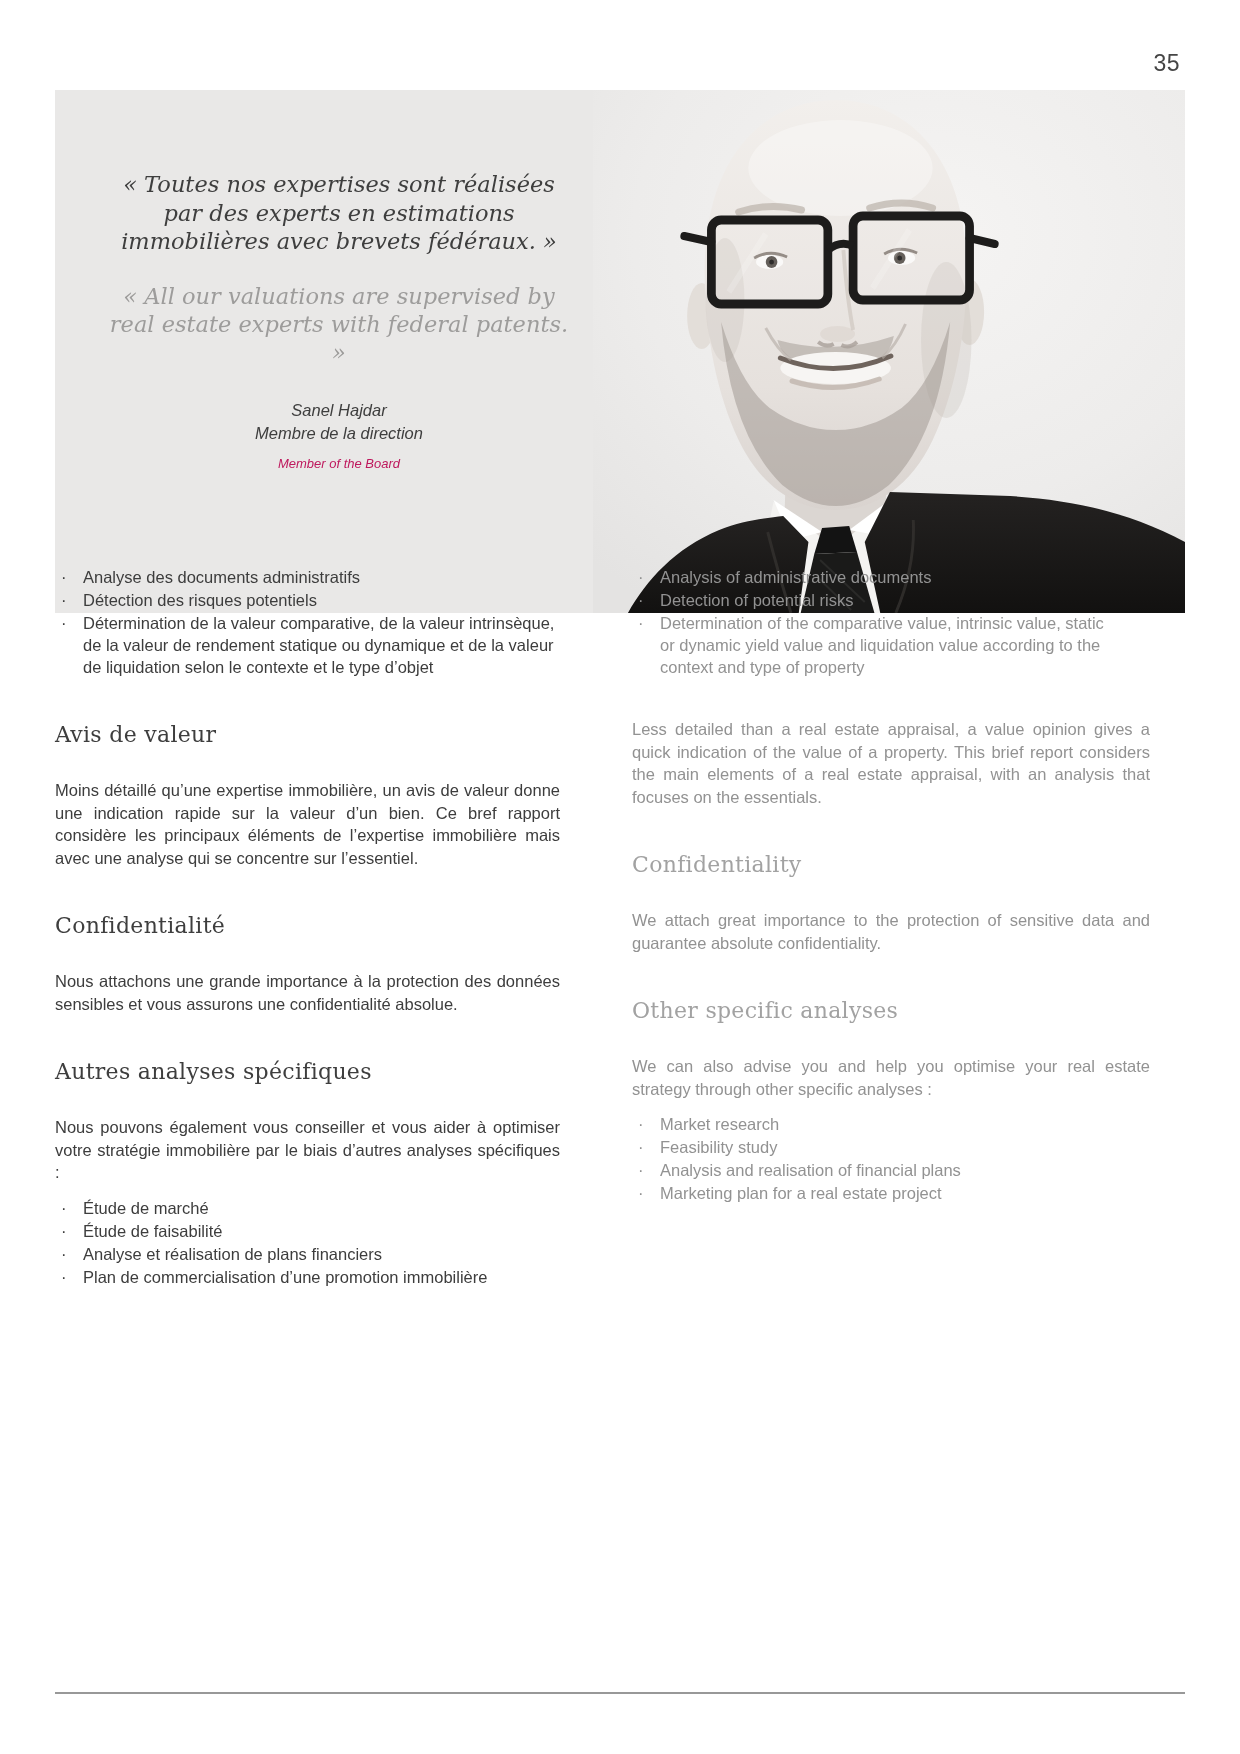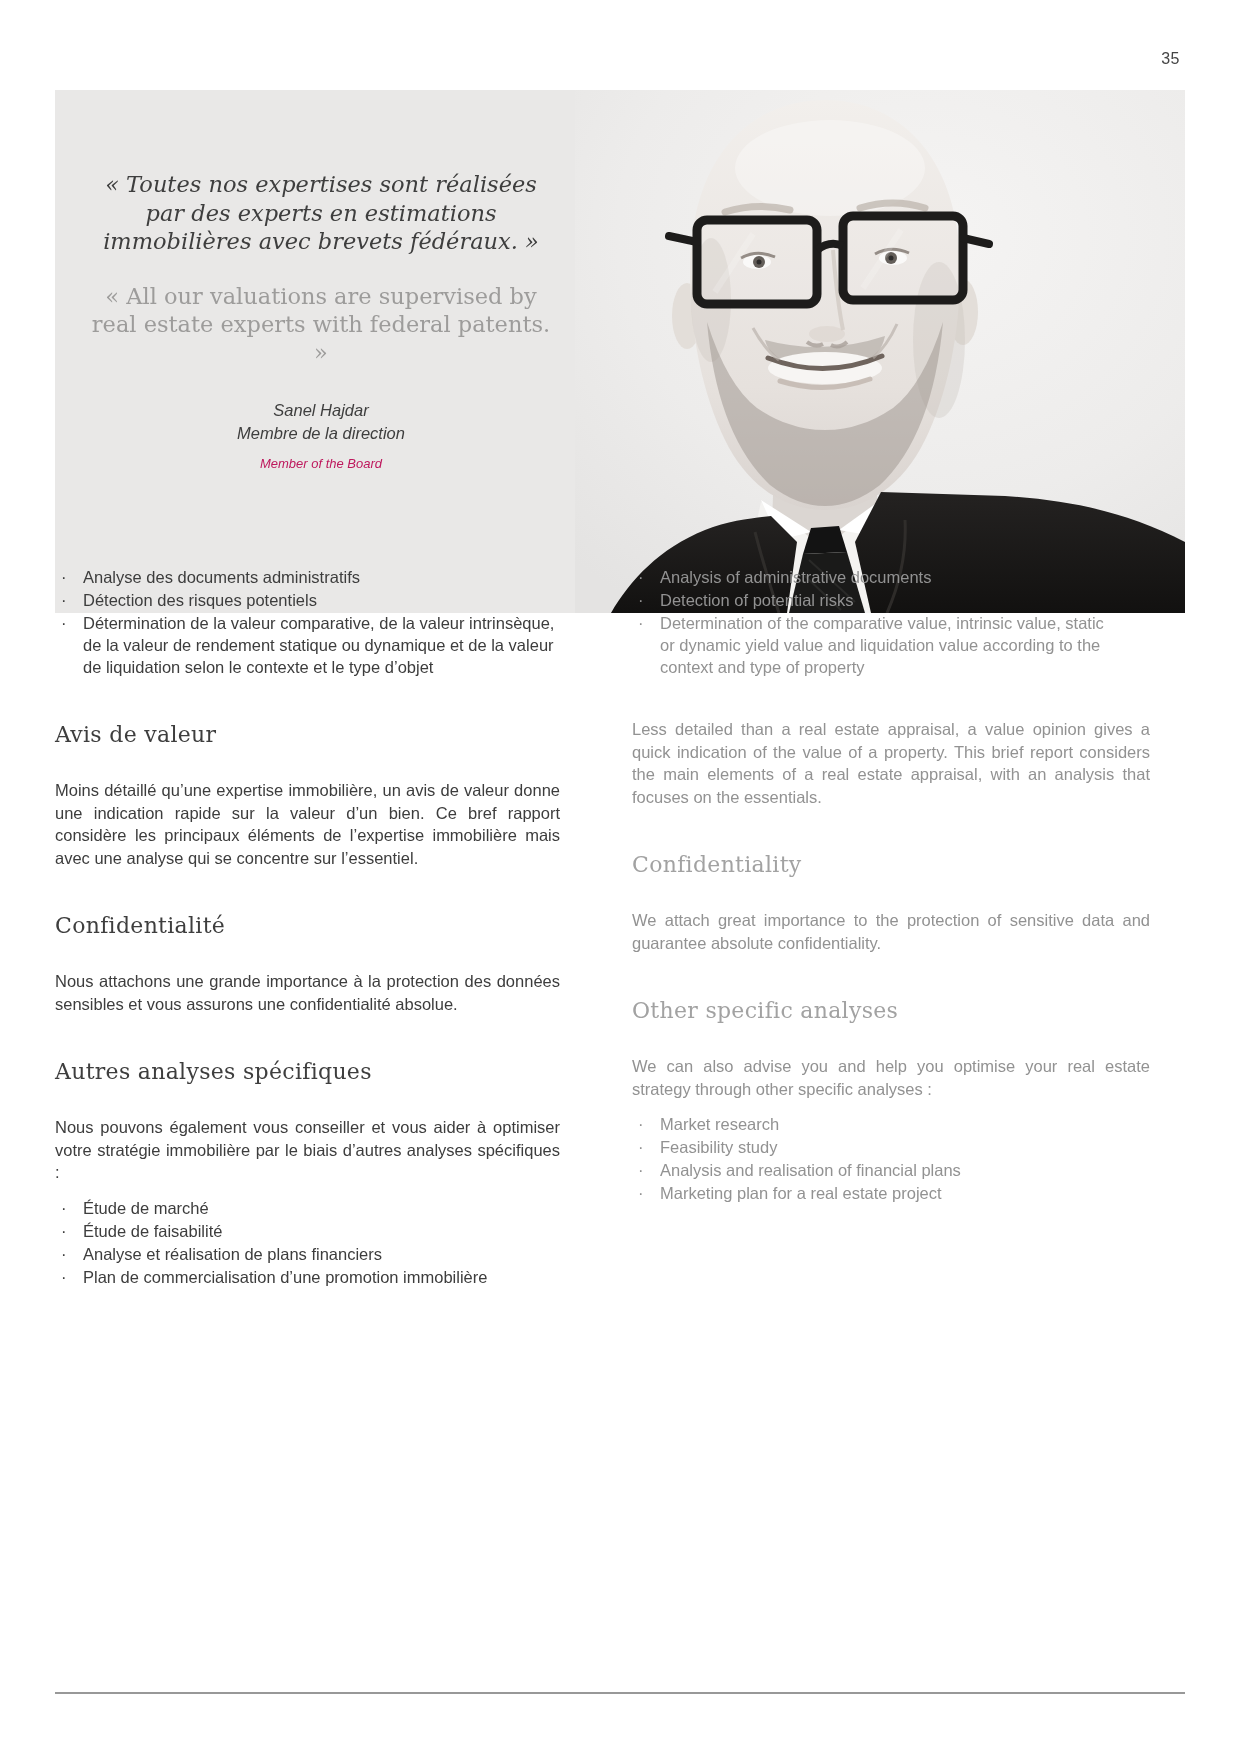--- a/index.html
+++ b/index.html
@@ -1,25 +1,25 @@
 <!DOCTYPE html>
 <html><head>
 <meta charset="utf-8">
 <style>
   * { margin:0; padding:0; box-sizing:border-box; }
   html,body { background:#ffffff; }
   body { font-family:"Liberation Sans", sans-serif; }
   .page { position:relative; width:1240px; height:1754px; background:#ffffff; overflow:hidden; }
 
-  .page-number { position:absolute; top:50px; right:60px; font-size:16px; color:#454545; letter-spacing:.5px; }
+  .page-number { position:absolute; top:50px; right:60px; font-size:23px; color:#454545; letter-spacing:.5px; }
 
   .hero { position:absolute; left:55px; top:90px; width:1130px; height:523px; background:#e9e8e7; display:flex; overflow:hidden; }
   .quote-panel { flex:0 0 520px; display:flex; flex-direction:column; align-items:center; justify-content:center; text-align:center; padding:0 14px 58px 26px; }
   .quote-fr { font-family:"DejaVu Serif", serif; font-style:italic; font-size:22.5px; line-height:1.26; color:#3e3e3e; max-width:458px; }
-  .quote-en { font-family:"DejaVu Serif", serif; font-size:22.5px; line-height:1.26; color:#9d9c9b; max-width:470px; margin-top:26px; }
+  .quote-en { font-family:"DejaVu Serif", serif; font-style:italic; font-size:22.5px; line-height:1.26; color:#9d9c9b; max-width:470px; margin-top:26px; }
   .person { margin-top:32px; font-size:16.5px; line-height:23px; color:#3e3e3e;font-style:italic; }
   .person .role-en { color:#be185d; font-size:13px;margin-top:7px; }
   .photo { flex:1 1 auto; position:relative; }
   .photo svg { display:block; width:100%; height:100%; }
 
   .columns { position:absolute; left:55px; top:566px; width:1130px; display:grid; grid-template-columns:505px 518px; column-gap:72px; align-items:start; }
   .col { font-size:16.5px; }
   .col-fr { color:#3d3d3d; }
   .col-en { color:#929292; }
   ul.bullets { list-style:none; }
@@ -36,21 +36,21 @@
 
   .divider { position:absolute; left:55px; top:1692px; width:1130px; height:2px; background:#989898; }
 </style>
 </head>
 <body>
 
 <div class="page">
 
   <div class="page-number">35</div>
 
-  <div class="hero" style="background: rgb(233, 232, 231);">
+  <div class="hero" style="background: rgb(233, 232, 231); padding-left: 18px;">
     <div class="quote-panel">
       <div class="quote-fr">« Toutes nos expertises sont réalisées par des experts en estimations immobilières avec brevets fédéraux. »</div>
       <div class="quote-en">« All our valuations are supervised by real estate experts with federal patents. »</div>
       <div class="person">
         <div>Sanel Hajdar</div>
         <div>Membre de la direction</div>
         <div class="role-en">Member of the Board</div>
       </div>
     </div>
 

